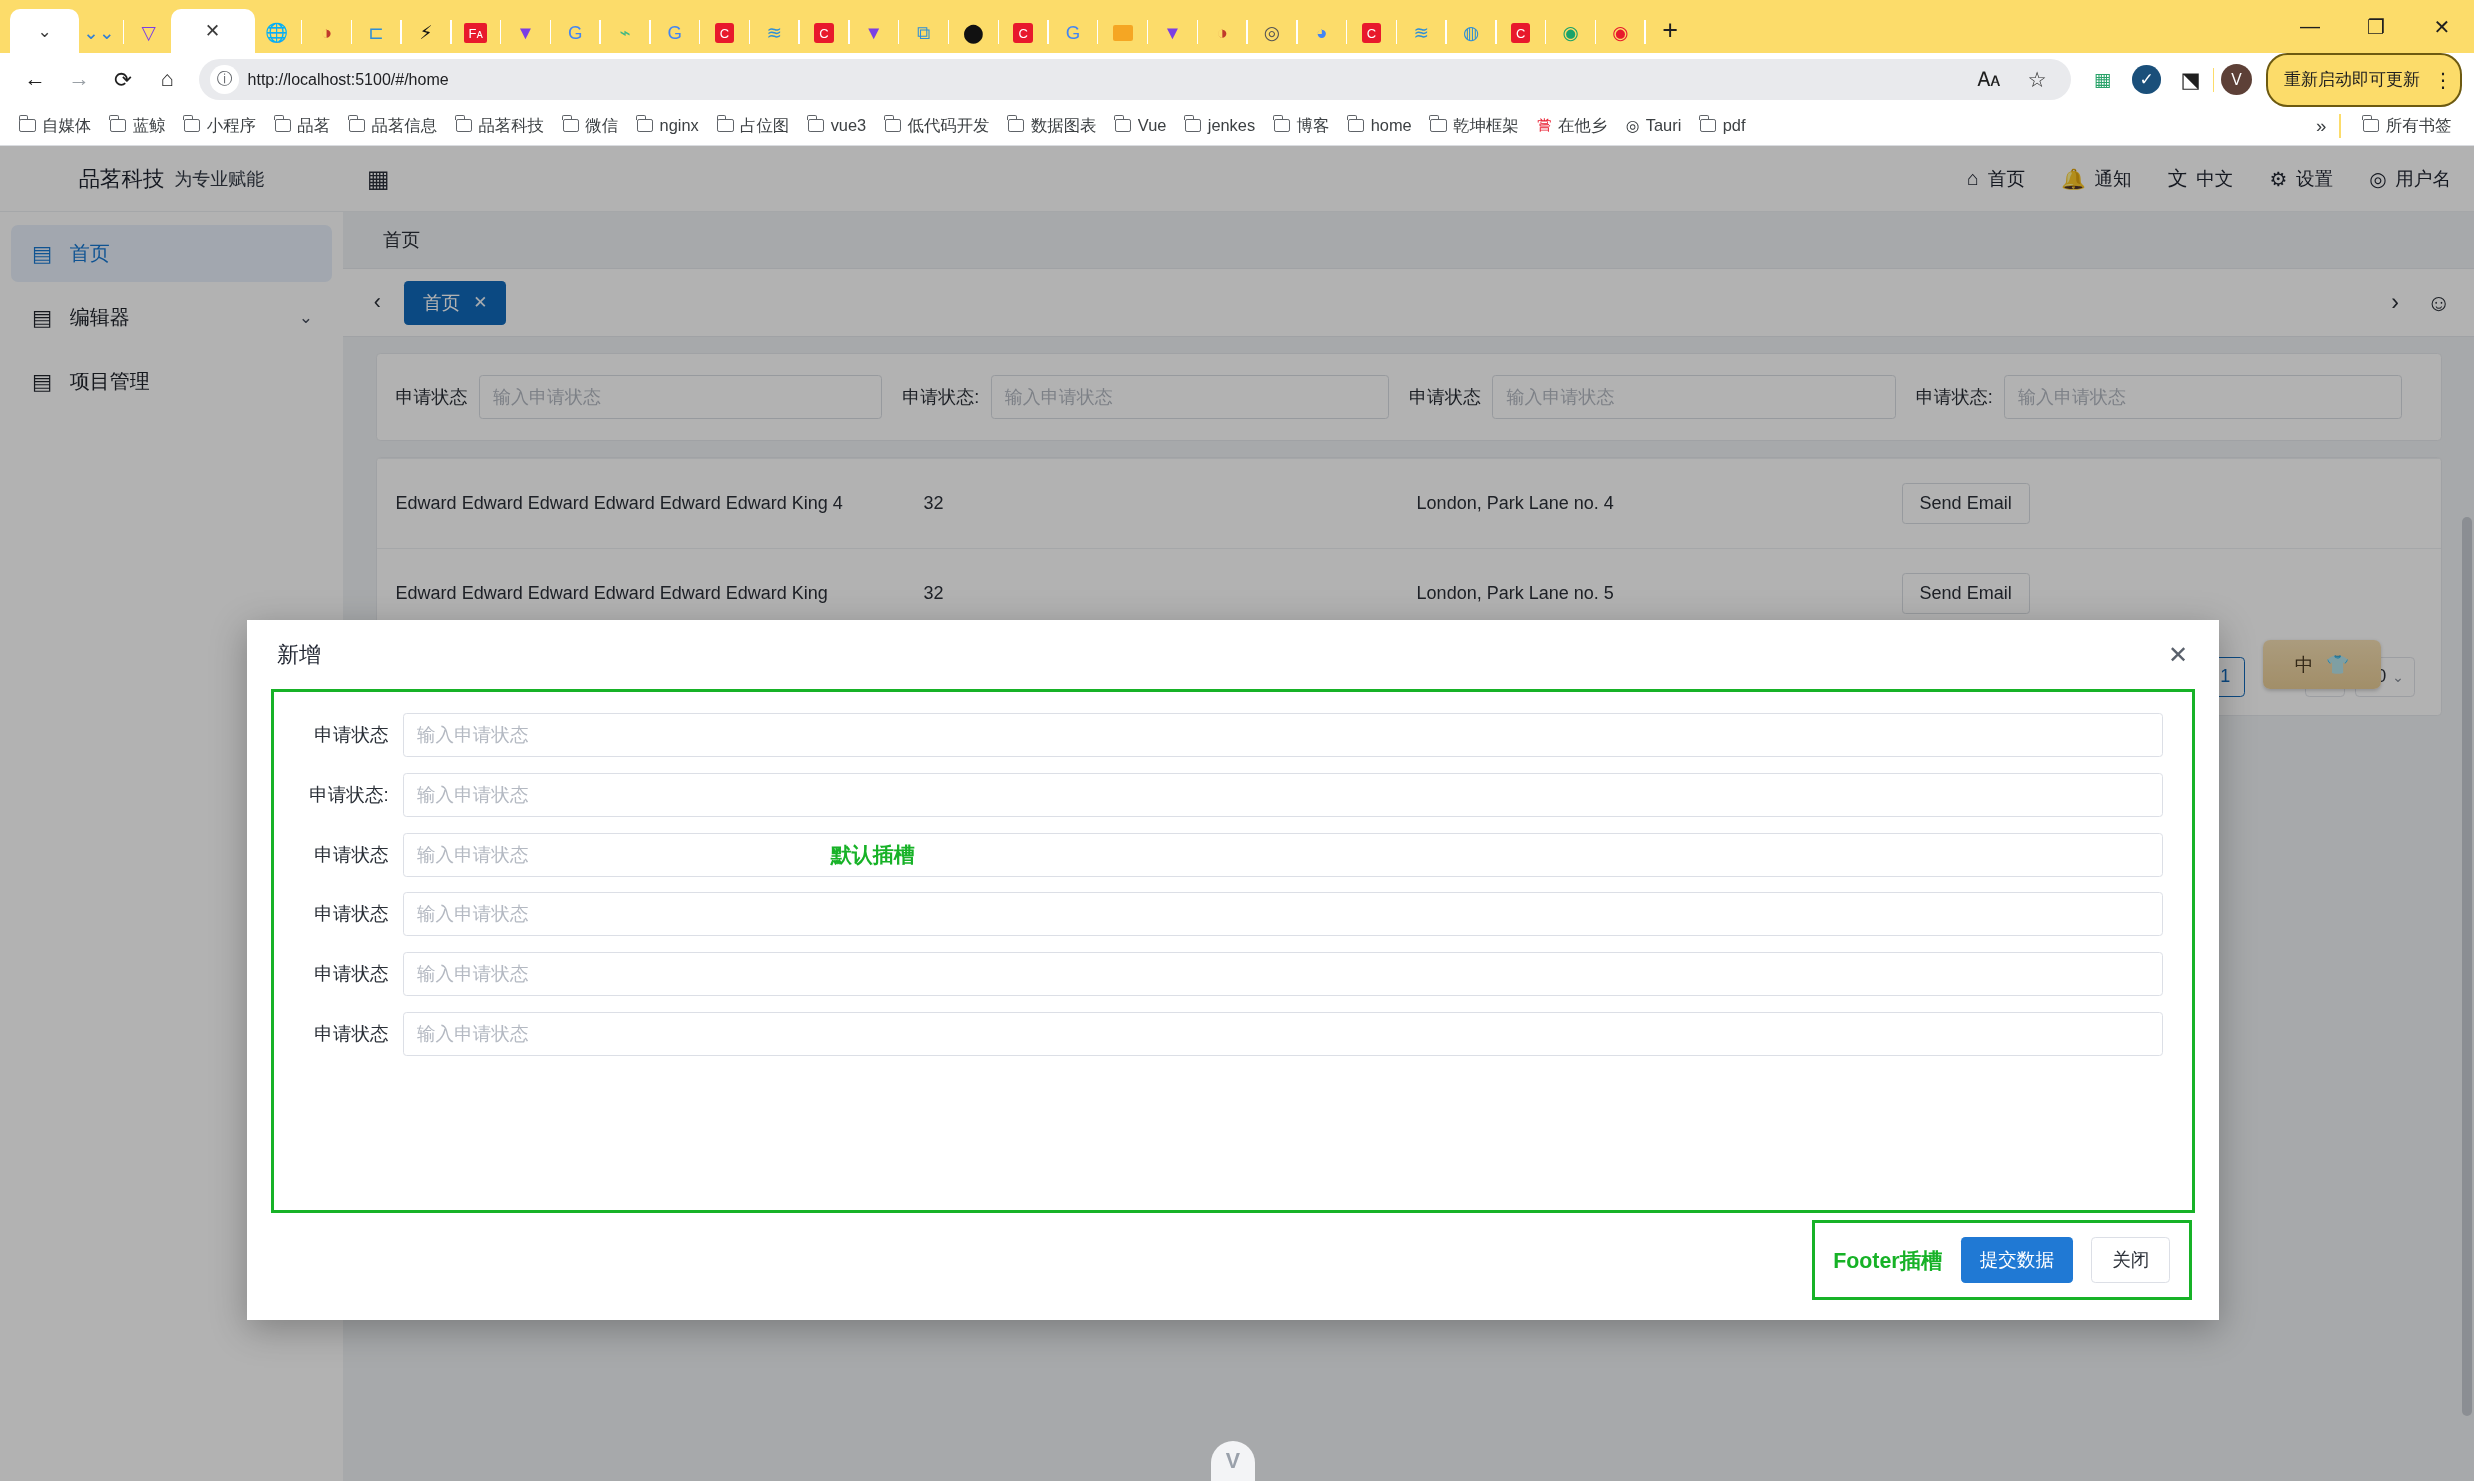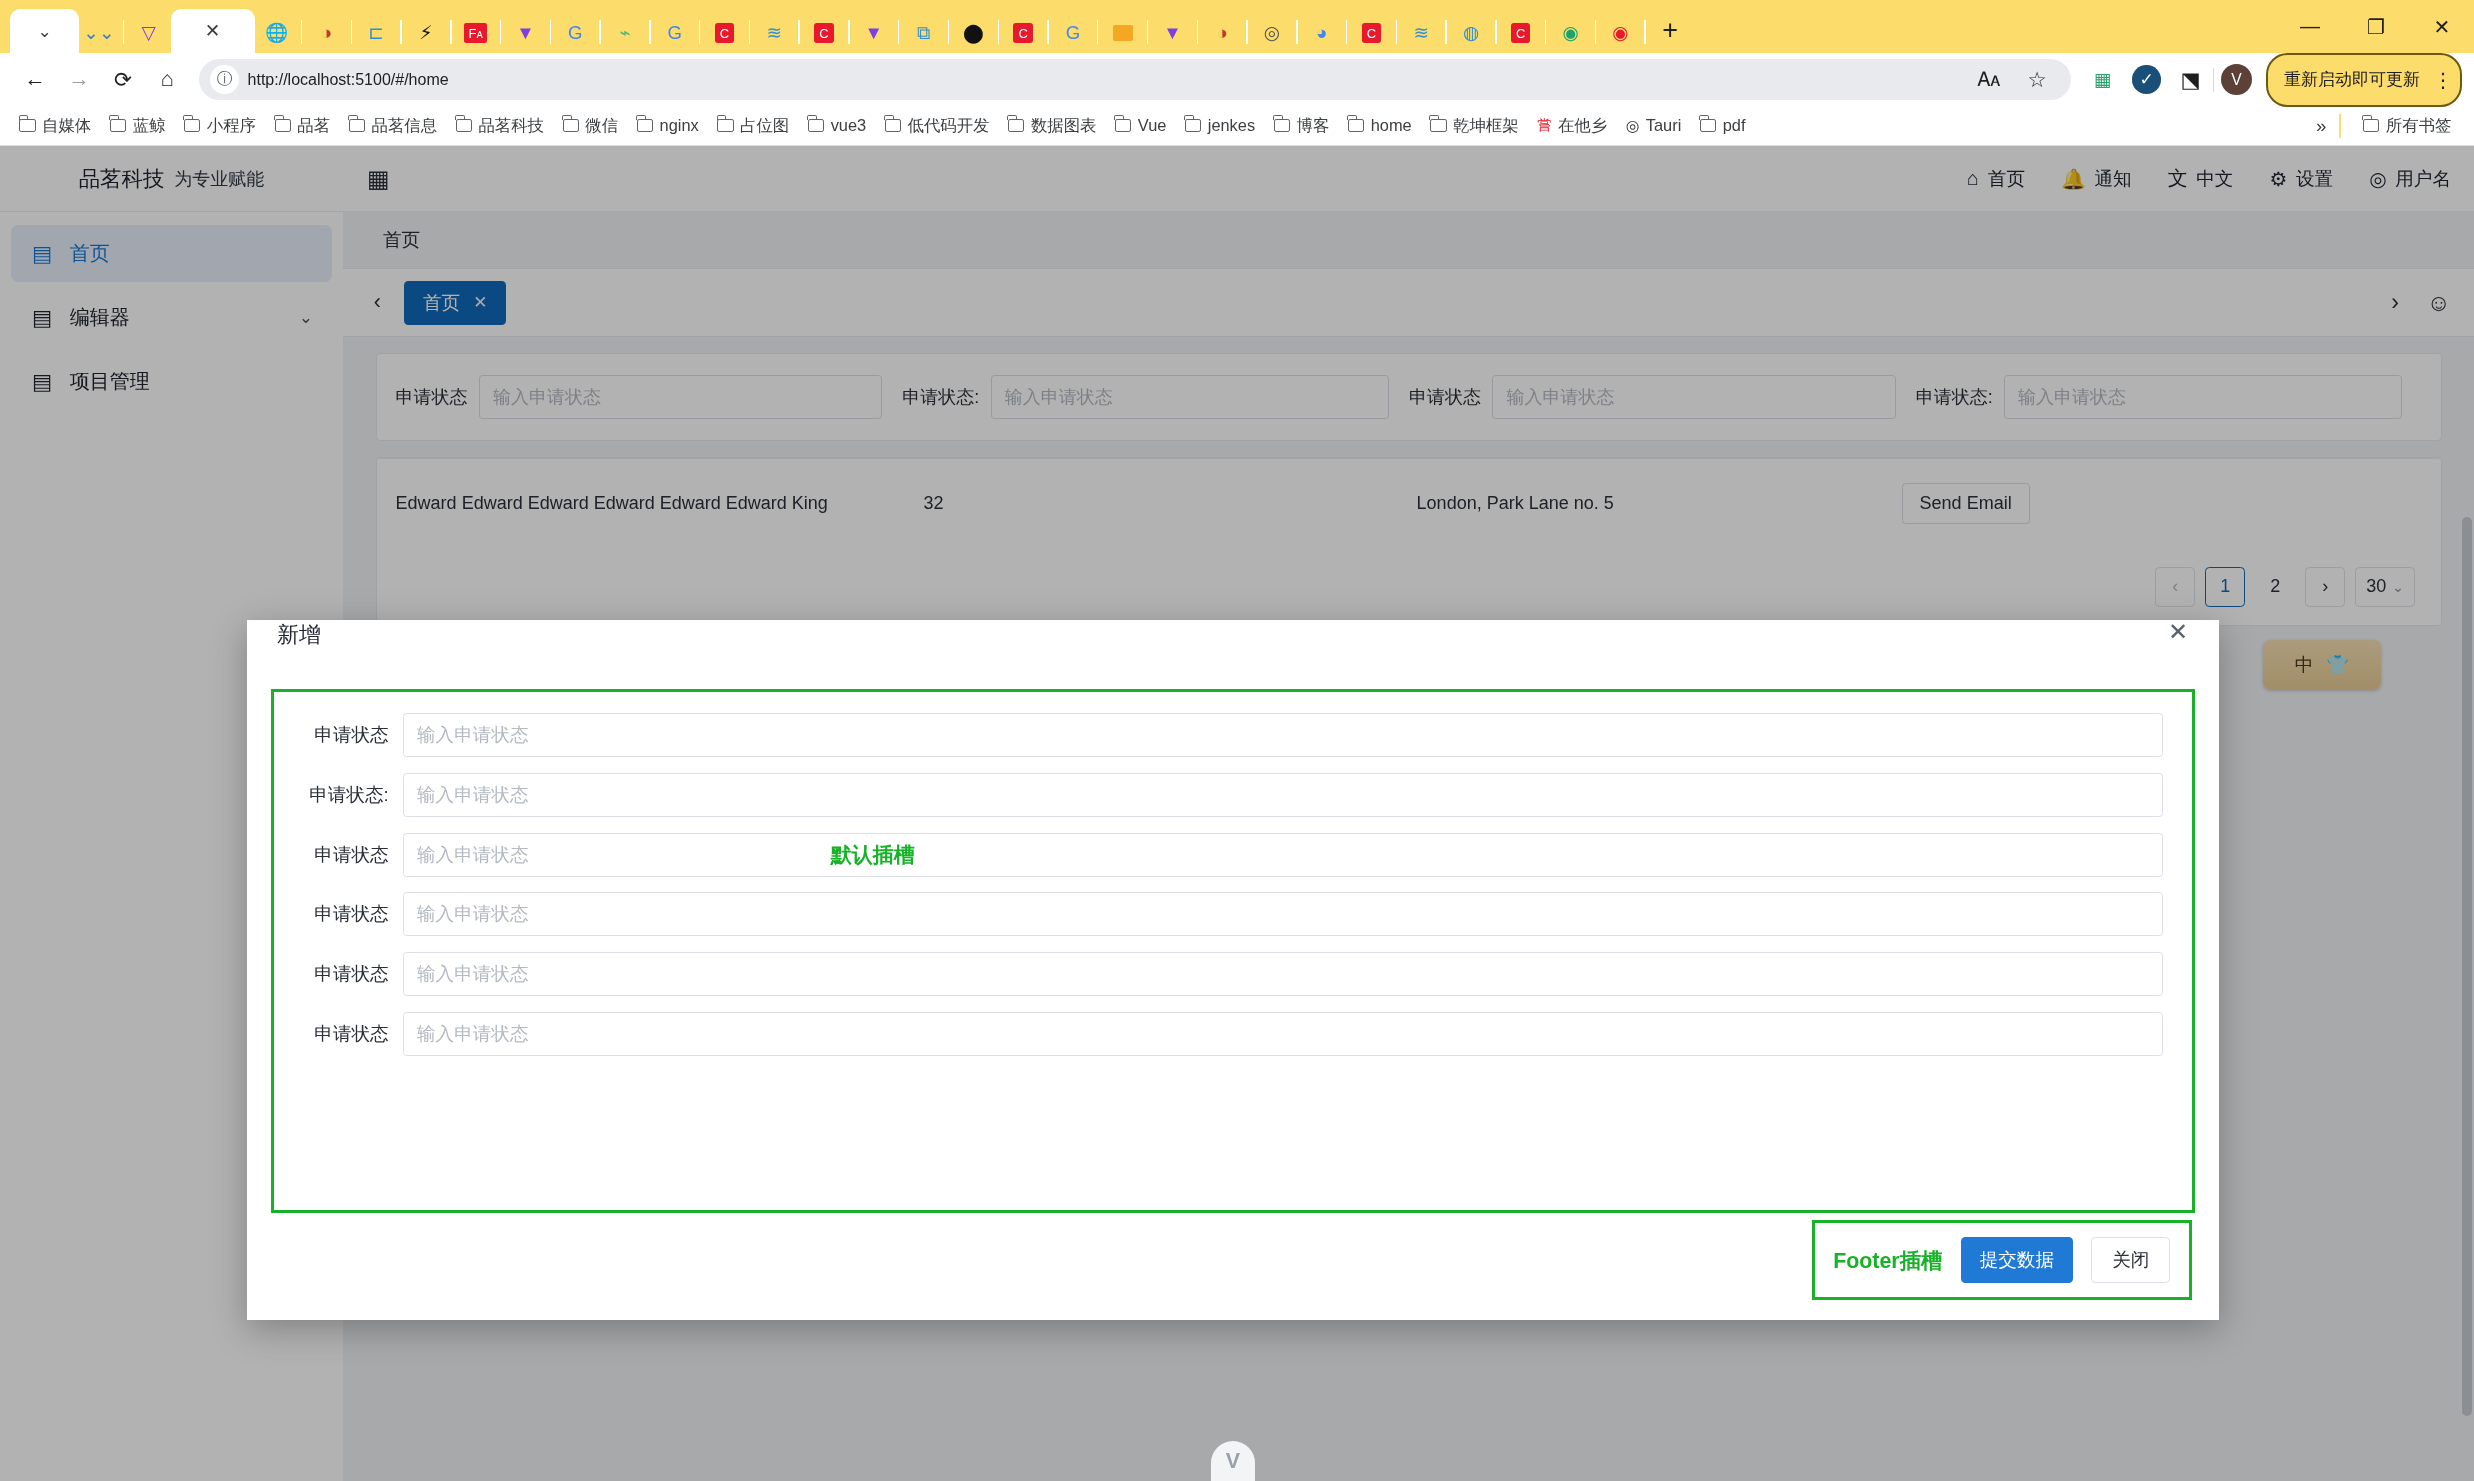--- a/index.html
+++ b/index.html
@@ -171,21 +171,21 @@
   }
 
   
   .scrim { position: absolute; inset: 0; background: rgba(0,0,0,.30); }
 
   
   .modal {
     position: absolute; left: 247px; top: 474px; width: 1972px; height: 700px;
     background: #fff; box-shadow: 0 8.6px 34px rgba(0,0,0,.28); display: flex; flex-direction: column;
   }
-  .modal-head { height: 69px; display: flex; align-items: flex-start; padding: 0 31px 0 30px; }
+  .modal-head { height: 69px; display: flex; align-items: center; padding: 0 31px 0 30px; }
   .modal-title { font-size: 22px; color: #1f2430; }
   .modal-close { margin-left: auto; font-size: 24px; color: #5a616c; line-height: 1; }
 
   .modal-body-wrap { position: relative; padding: 0 17px; flex: 1 1 auto; }
   .slot-box {
     border: 3.6px solid #17b227; margin: 0 7.1px; padding: 21.4px 28.6px 24px 28.6px; position: relative;
     height: 100%;
   }
   .m-row { display: flex; align-items: center; gap: 14.3px; margin-bottom: 15.7px; position: relative; }
   .m-row:last-child { margin-bottom: 0; }
@@ -556,20 +556,28 @@
             <div class="filter-cell">
               <span class="filter-label">申请状态:</span>
               <div class="filter-input">输入申请状态</div>
             </div>
           </div>
         </div>
 
         <div class="card" style="margin-top:15.7px;flex:0 0 auto;">
           <table class="tbl">
             <tbody>
+              <tr>
+                <td class="c-name">Edward Edward Edward Edward Edward Edward King 4</td>
+                <td class="c-age">32</td>
+                <td class="c-addr">London, Park Lane no. 4</td>
+                <td>
+                  <span class="send-btn">Send Email</span>
+                </td>
+              </tr>
               <tr>
                 <td class="c-name">Edward Edward Edward Edward Edward Edward King</td>
                 <td class="c-age">32</td>
                 <td class="c-addr">London, Park Lane no. 5</td>
                 <td>
                   <span class="send-btn">Send Email</span>
                 </td>
               </tr>
             </tbody>
           </table>

